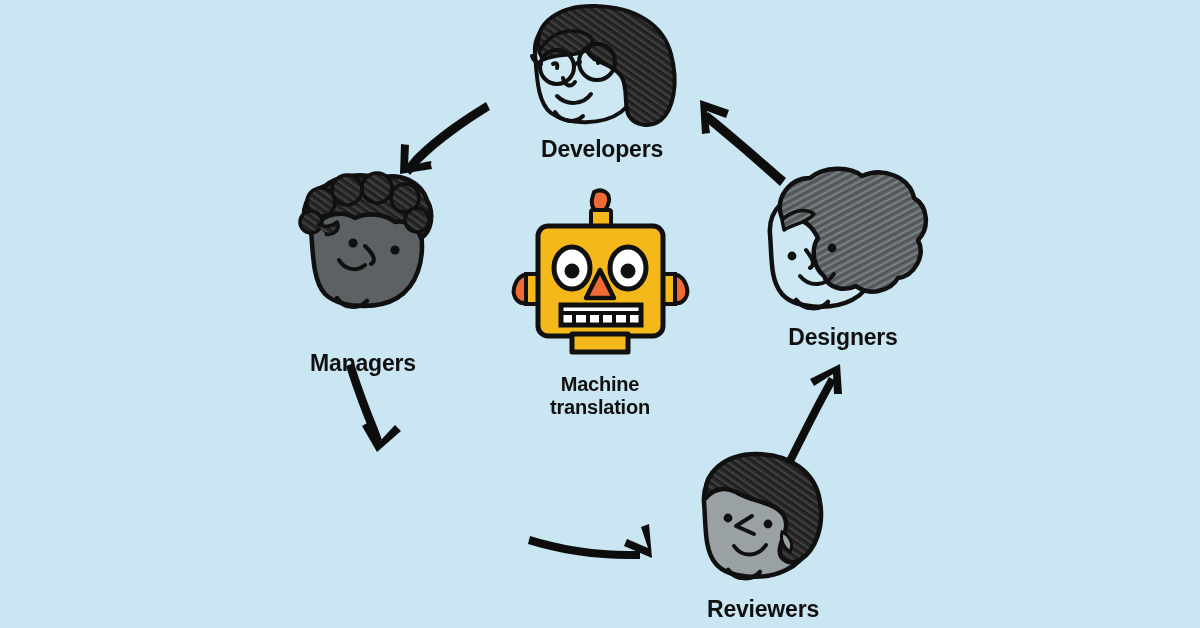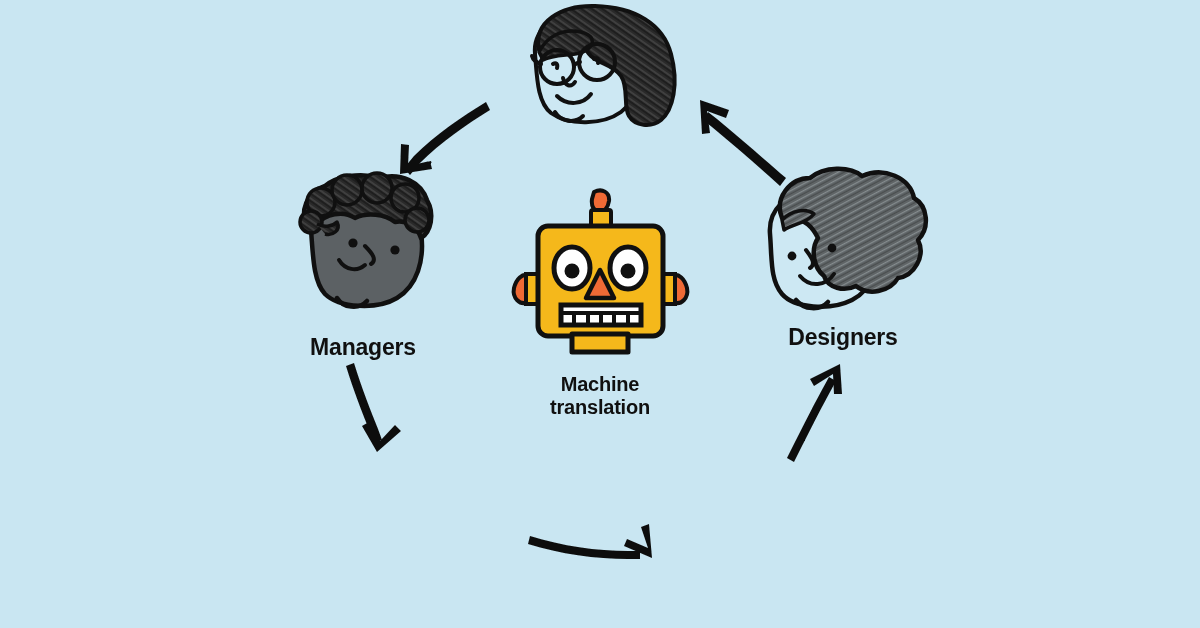--- a/index.html
+++ b/index.html
@@ -45,21 +45,21 @@
     position: absolute;
     left: 0;
     top: 0;
     width: 1200px;
     height: 628px;
     pointer-events: none;
   }
 
   
   #node-developers  { left: 452px; top: 2px;   width: 300px; }
-  #node-managers    { left: 238px; top: 168px; width: 250px; }
+  #node-managers    { left: 238px; top: 168px; width: 250px; gap: 16px; }
   #node-designers   { left: 718px; top: 164px; width: 250px; }
   #node-translators { left: 318px; top: 436px; width: 260px; }
   #node-reviewers   { left: 638px; top: 440px; width: 250px; }
   #node-machine     { left: 460px; top: 188px; width: 280px; }
 
   #node-developers .node-label  { margin-top: 4px; }
   #node-managers .node-label    { margin-top: 6px; }
   #node-designers .node-label   { margin-top: 0; }
   #node-translators .node-label { margin-top: 8px; }
   #node-reviewers .node-label   { margin-top: 8px; }
@@ -140,20 +140,21 @@
       <path d="M79,63 C84,60 85,60 85,60" fill="none" stroke="#101010" stroke-width="4" stroke-linecap="round"></path>
       <path d="M46,62 C40,60 38,58 37,54" fill="none" stroke="#101010" stroke-width="4" stroke-linecap="round"></path>
 
       <path d="M58,62 C61,60 63,62 62,66" fill="none" stroke="#101010" stroke-width="4" stroke-linecap="round"></path>
       <path d="M99,57 C102,55 104,57 103,61" fill="none" stroke="#101010" stroke-width="4" stroke-linecap="round"></path>
 
       <path d="M68,76 C70,84 76,86 80,80" fill="none" stroke="#101010" stroke-width="4" stroke-linecap="round"></path>
 
       <path d="M62,94 C72,104 88,103 96,92" fill="none" stroke="#101010" stroke-width="4" stroke-linecap="round"></path>
     </svg>
+    <div class="node-label lbl-22">Developers</div>
   </div>
 
   <div class="node" id="node-managers">
     <svg class="node-art" width="165" height="160" viewBox="0 0 165 160" xmlns="http://www.w3.org/2000/svg">
 
       <path d="M30,62 C28,38 48,20 78,19 C112,18 136,36 140,64 C144,92 136,118 116,130 C96,142 58,140 44,126 C32,113 32,86 30,62 Z" fill="#5c6164" stroke="#101010" stroke-width="4.5" stroke-linejoin="round"></path>
 
       <path d="M56,130 C62,140 78,142 86,133" fill="none" stroke="#101010" stroke-width="4.5" stroke-linecap="round"></path>
 
       <path d="M26,62 C18,42 26,24 44,18 C56,8 80,4 98,10 C120,4 140,14 146,32 C154,46 150,64 140,70
@@ -193,20 +194,40 @@
       <circle cx="84" cy="84" r="4.4" fill="#101010"></circle>
 
       <path d="M58,86 C64,94 68,100 62,104" fill="none" stroke="#101010" stroke-width="4" stroke-linecap="round"></path>
 
       <path d="M52,112 C62,124 78,122 86,110" fill="none" stroke="#101010" stroke-width="4" stroke-linecap="round"></path>
     </svg>
     <div class="node-label lbl-22">Designers</div>
   </div>
 
 
+  <div class="node" id="node-reviewers">
+    <svg class="node-art" width="170" height="148" viewBox="0 0 170 148" xmlns="http://www.w3.org/2000/svg">
+
+      <path d="M26,62 C24,38 44,20 74,19 C108,18 132,36 136,66 C140,94 130,120 108,130 C86,141 50,138 38,124 C26,110 28,86 26,62 Z" fill="#9aa1a5" stroke="#101010" stroke-width="4.5" stroke-linejoin="round"></path>
+      <path d="M50,130 C58,140 74,141 82,132" fill="none" stroke="#101010" stroke-width="4.5" stroke-linecap="round"></path>
+
+      <path d="M28,58 C24,34 46,14 78,14 C112,14 138,32 142,62 C146,86 138,110 122,120
+               C112,126 100,120 102,108 C104,96 112,88 106,76 C98,62 74,62 58,52 C46,46 34,50 28,58 Z" fill="url(#pencilDark)" stroke="#101010" stroke-width="4.5" stroke-linejoin="round"></path>
+
+      <path d="M104,92 C112,96 116,104 112,112 C106,108 102,100 104,92 Z" fill="#9aa1a5" stroke="#101010" stroke-width="3"></path>
+
+      <circle cx="50" cy="78" r="4.4" fill="#101010"></circle>
+      <circle cx="90" cy="84" r="4.4" fill="#101010"></circle>
+
+      <path d="M74,76 L58,86 L76,94" fill="none" stroke="#101010" stroke-width="4" stroke-linecap="round" stroke-linejoin="round"></path>
+
+      <path d="M56,106 C64,118 80,117 88,105" fill="none" stroke="#101010" stroke-width="4" stroke-linecap="round"></path>
+    </svg>
+    <div class="node-label lbl-22">Reviewers</div>
+  </div>
 
   <div class="node" id="node-machine">
     <svg class="node-art" width="185" height="175" viewBox="0 0 185 175" xmlns="http://www.w3.org/2000/svg">
 
       <path d="M86,4 C94,0 102,4 101,13 C100,20 96,24 92,24 C86,24 83,18 84,11 Z" fill="#f06a35" stroke="#101010" stroke-width="4" stroke-linejoin="round"></path>
 
       <rect x="83" y="22" width="20" height="18" rx="2" fill="#f5b81b" stroke="#101010" stroke-width="4"></rect>
 
       <path d="M22,88 C14,84 8,92 6,100 C4,110 12,118 20,114 C26,111 26,96 22,88 Z" fill="#f06a35" stroke="#101010" stroke-width="4" stroke-linejoin="round"></path>
       <rect x="18" y="86" width="16" height="30" fill="#f5b81b" stroke="#101010" stroke-width="4"></rect>

